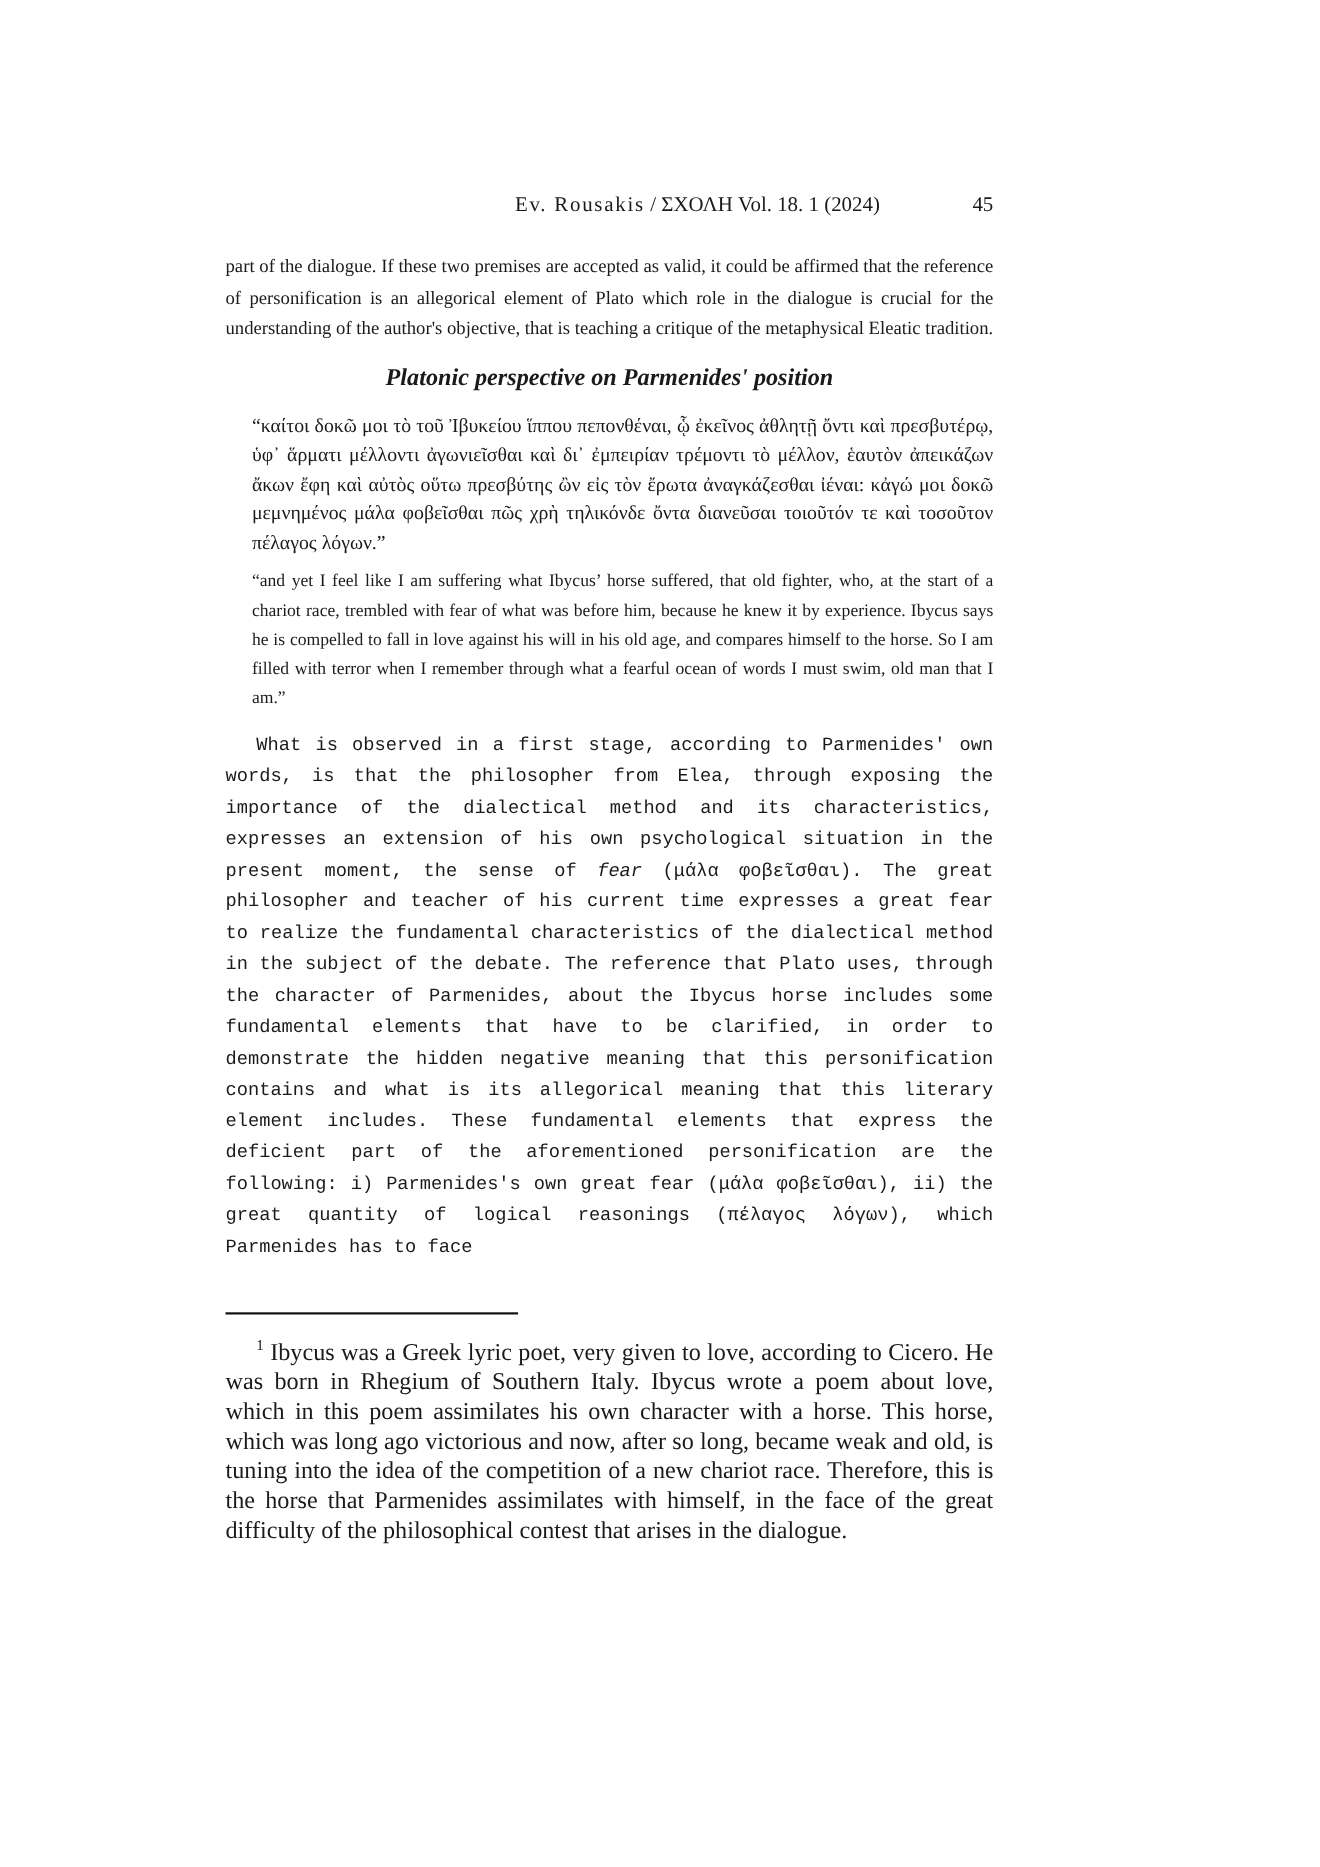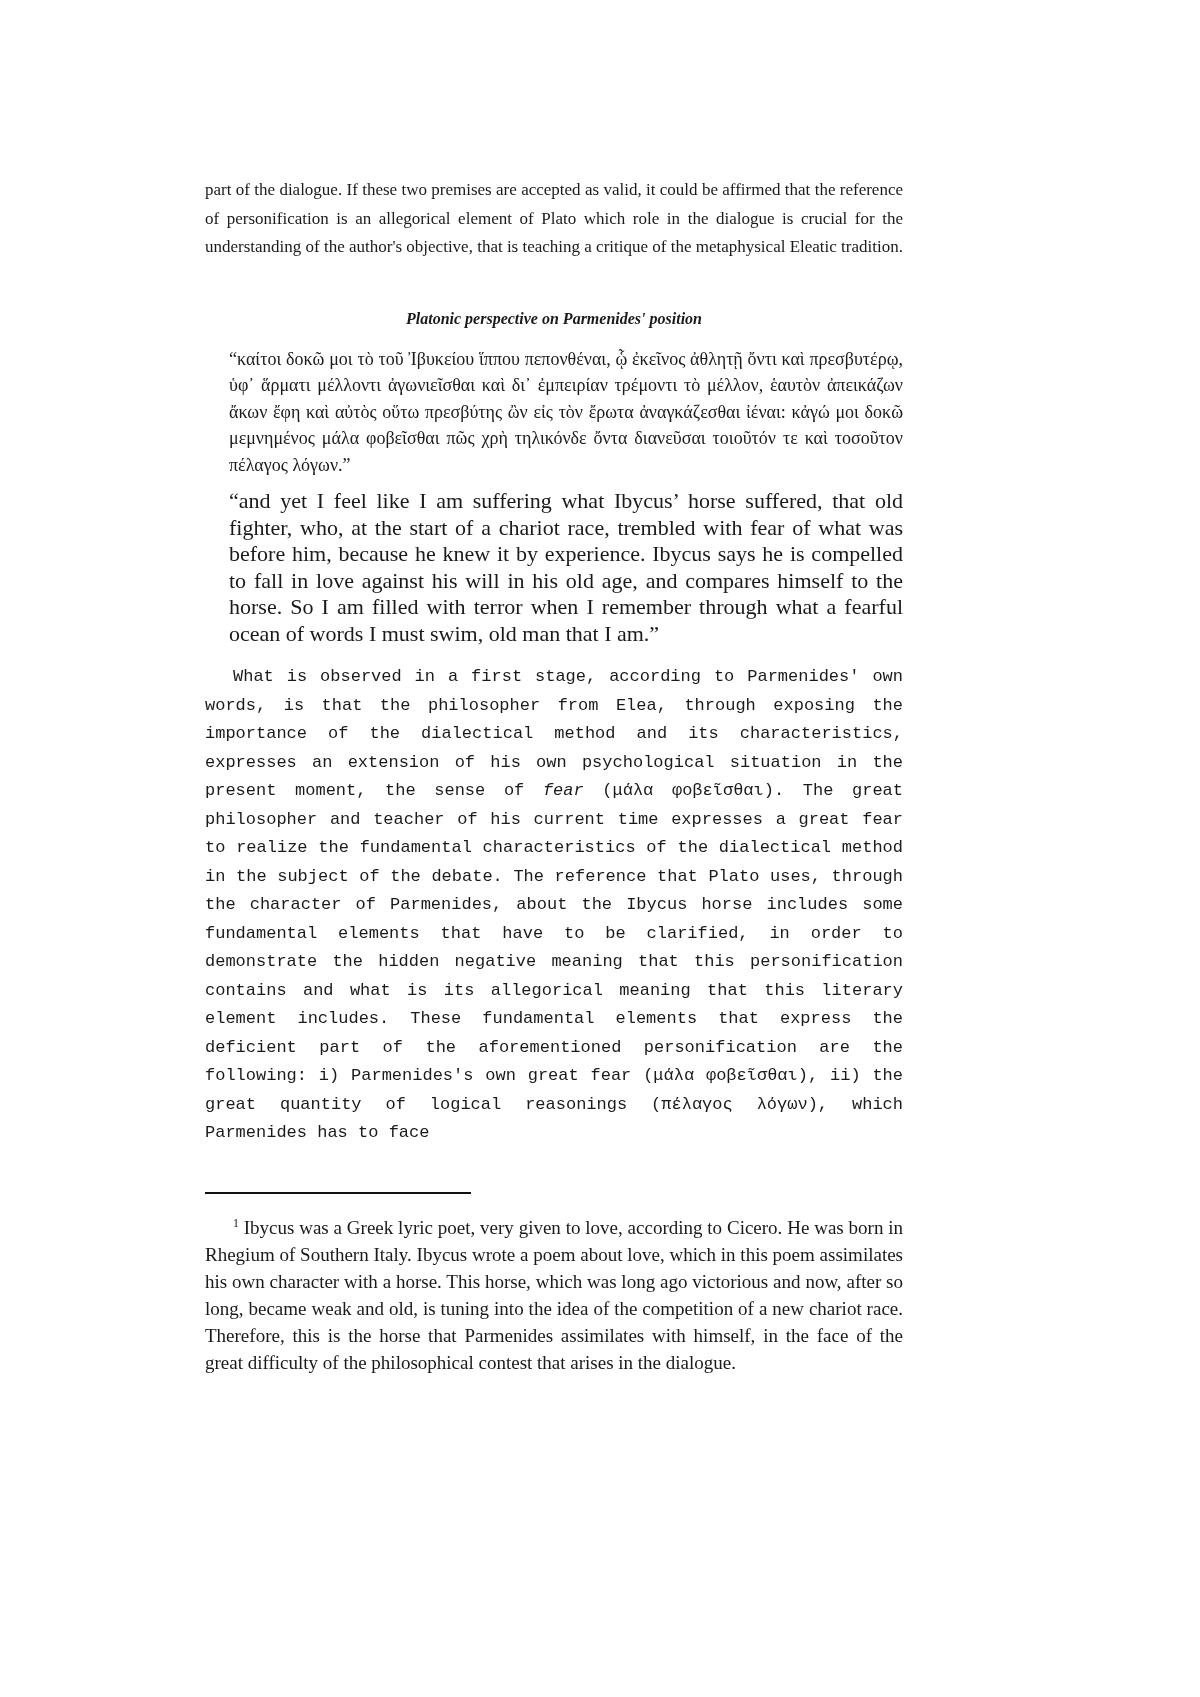--- a/index.html
+++ b/index.html
@@ -51,66 +51,70 @@
   .body-par {
     margin: 0;
     font-size: 17px;
     line-height: 28.5px;
     text-align: justify;
   }
   .body-par.indent {
     text-indent: 28px;
   }
   .section-heading {
-    margin: 48px 0 18px 0;
-    font-size: 16px;
+    margin: 16px 0 18px 0;
+    font-size: 22px;
     font-weight: bold;
     font-style: italic;
     text-align: center;
   }
   .quote {
     margin: 14px 0 10px 24px;
     font-size: 18px;
     line-height: 26.5px;
     text-align: justify;
   }
   .quote.english {
-    font-size: 22px;
+    font-size: 16px;
     margin-top: 8px;
   }
   .body-par.after-quote {
     margin-top: 16px;
     font-family: Liberation Mono, monospace;
   }
   sup {
     font-size: 0.62em;
     line-height: 0;
     vertical-align: super;
   }
   
   .footnote-rule {
     width: 266px;
     height: 0;
     border-top: 2px solid #111111;
     margin: 44px 0 20px 0;
   }
   .footnote {
     margin: 0;
-    font-size: 19px;
+    font-size: 22px;
     line-height: 27px;
     text-align: justify;
     text-indent: 28px;
   }
 </style>
 </head>
 <body>
 
 <div class="page">
   <div class="content">
 
+    <header class="page-header">
+      <span class="running-title"><span class="tracked">Ev. Rousakis</span><span> / ΣΧΟΛΗ Vol. 18. 1 (2024)</span></span>
+      <span class="page-number">45</span>
+    </header>
 
     <p class="body-par">part of the dialogue. If these two premises are accepted as valid, it could be affirmed that the reference of personification is an allegorical element of Plato which role in the dialogue is crucial for the understanding of the author's objective, that is teaching a critique of the metaphysical Eleatic tradition.</p>
 
     <h2 class="section-heading">Platonic perspective on Parmenides' position</h2>
 
 
     <blockquote class="quote greek">“καίτοι δοκῶ μοι τὸ τοῦ Ἰβυκείου ἵππου πεπονθέναι, ᾧ ἐκεῖνος ἀθλητῇ ὄντι καὶ πρεσβυτέρῳ, ὑφ᾽ ἅρματι μέλλοντι ἀγωνιεῖσθαι καὶ δι᾽ ἐμπειρίαν τρέμοντι τὸ μέλλον, ἑαυτὸν ἀπεικάζων ἄκων ἔφη καὶ αὐτὸς οὕτω πρεσβύτης ὢν εἰς τὸν ἔρωτα ἀναγκάζεσθαι ἰέναι: κἀγώ μοι δοκῶ μεμνημένος μάλα φοβεῖσθαι πῶς χρὴ τηλικόνδε ὄντα διανεῦσαι τοιοῦτόν τε καὶ τοσοῦτον πέλαγος λόγων.”</blockquote>
 
     <blockquote class="quote english">“and yet I feel like I am suffering what Ibycus’ horse suffered, that old fighter, who, at the start of a chariot race, trembled with fear of what was before him, because he knew it by experience. Ibycus says he is compelled to fall in love against his will in his old age, and compares himself to the horse. So I am filled with terror when I remember through what a fearful ocean of words I must swim, old man that I am.”</blockquote>
 

